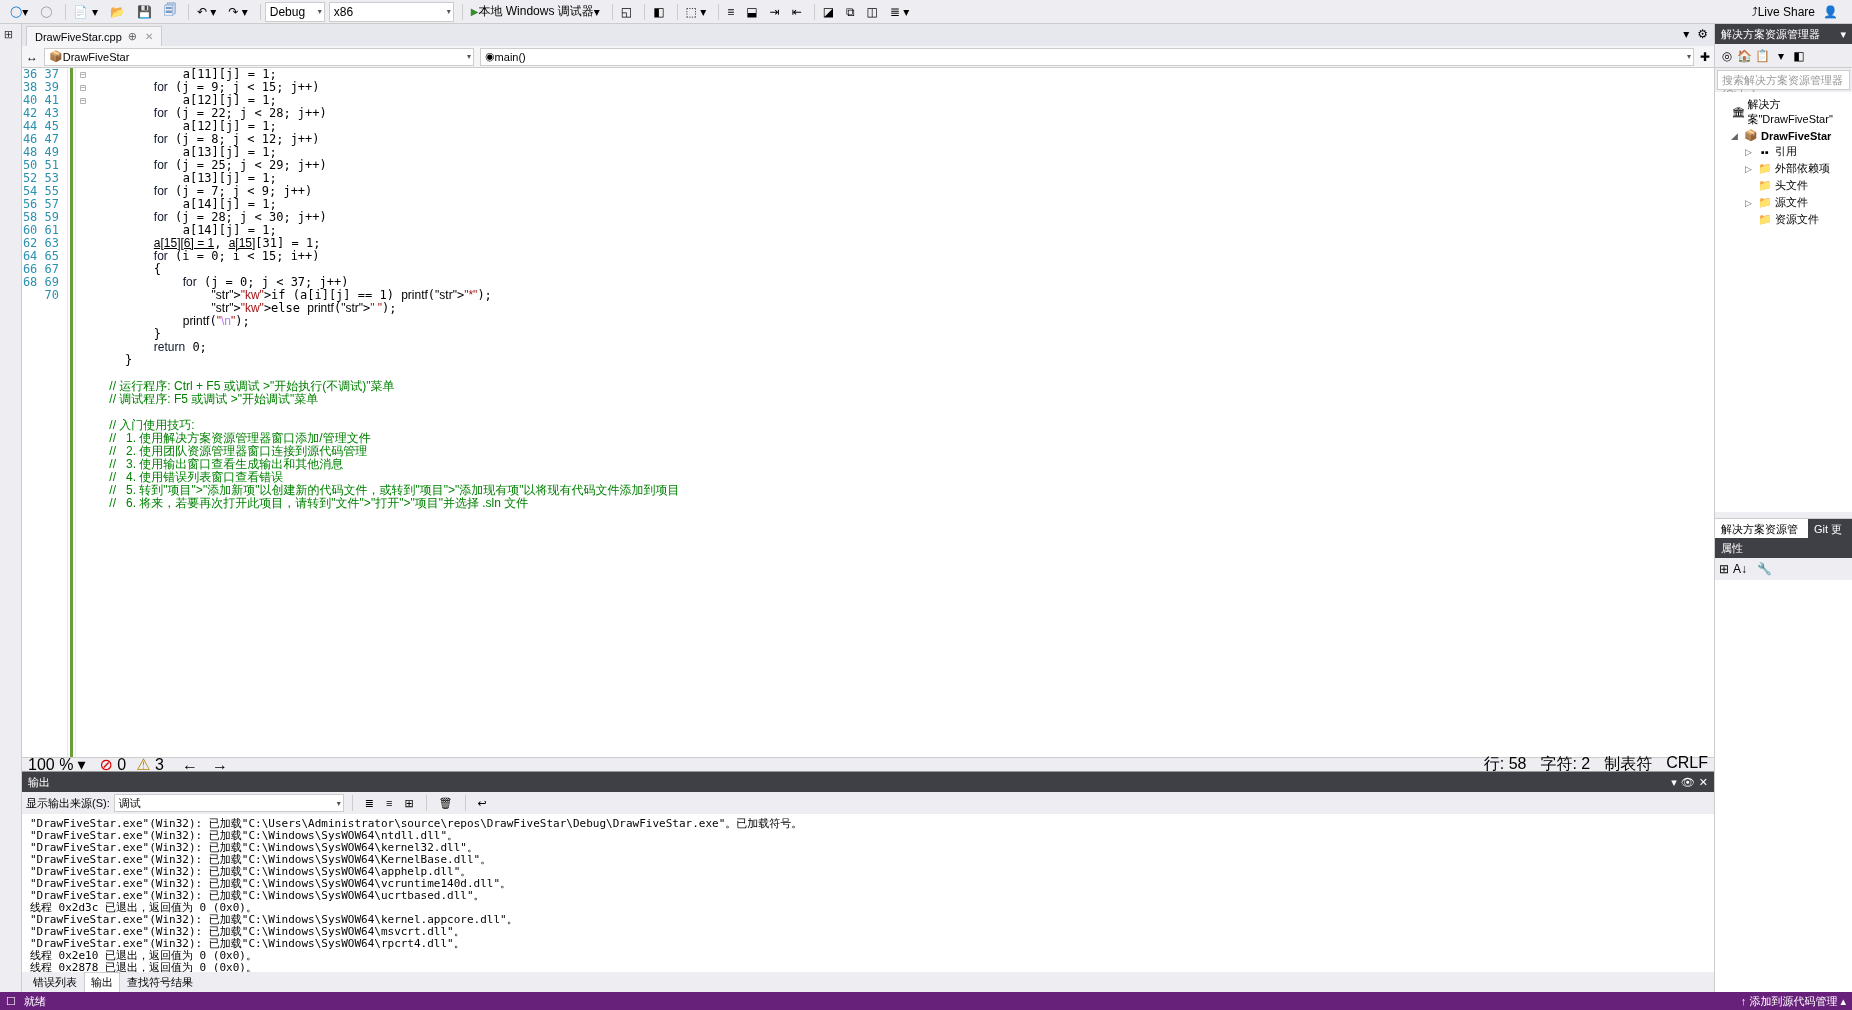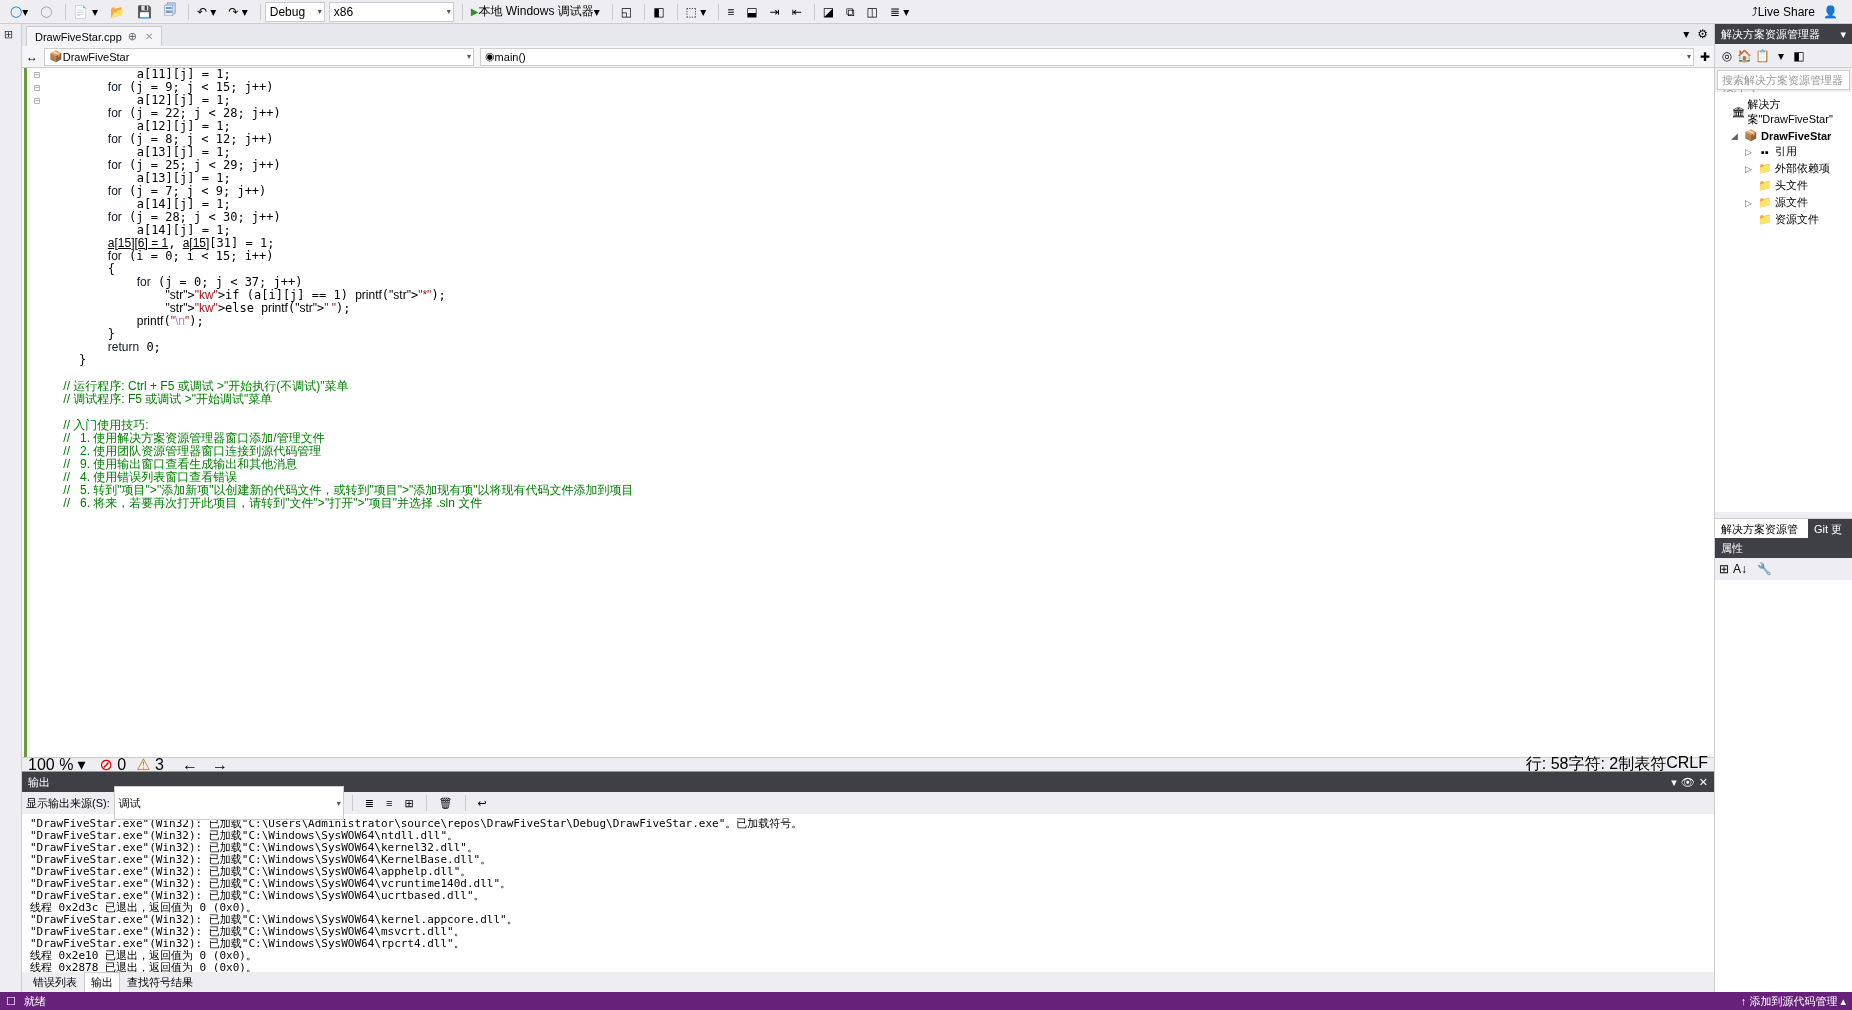--- a/index.html
+++ b/index.html
@@ -36,26 +36,26 @@
 .code{flex:1;font-family:Consolas,'Microsoft YaHei',monospace;font-size:12px;line-height:13px;white-space:pre;padding-left:6px;overflow:hidden}
 .kw{color:#0f172a}
 .str{color:#a31515}
 .cmt{color:#008000}
 .esc{color:#b776fb}
 .fn{color:#000}
 .ul{text-decoration:underline}
 .editor-status{height:14px;background:#eeeef2;border-top:1px solid #ccc;display:flex;align-items:center;padding:0 6px;font-size:16px}
 .editor-status .err{color:#d00}
 .editor-status .warn{color:#b8860b}
-.editor-status .right{margin-left:auto;display:flex;}
+.editor-status .right{margin-left:auto;display:flex;gap:14px}
 .output-panel{border-top:1px solid #999}
 .output-header{background:#3f3f46;color:#fff;height:20px;display:flex;align-items:center;padding:0 6px;font-size:11px}
 .output-header .right{margin-left:auto;display:flex;gap:4px}
 .output-toolbar{background:#eeeef2;height:22px;display:flex;align-items:center;padding:0 4px;gap:4px;font-size:11px}
-.output-dd{border:1px solid #ccc;background:#fff;height:34px;padding:1px 14px 1px 4px;position:relative;width:230px;display:flex;align-items:center}
+.output-dd{border:1px solid #ccc;background:#fff;height:18px;padding:1px 14px 1px 4px;position:relative;width:230px;display:flex;align-items:center}
 .output-dd::after{content:'▾';position:absolute;right:2px;font-size:8px;color:#555}
 .output-content{background:#fff;height:158px;overflow:auto;font-family:Consolas,'Microsoft YaHei',monospace;font-size:11px;line-height:12px;white-space:pre;padding:4px 8px}
 .bottom-tabs{background:#eeeef2;height:20px;display:flex;align-items:center;padding:0 4px;font-size:11px}
 .bottom-tabs .btab{padding:2px 6px;border:1px solid transparent;cursor:pointer}
 .bottom-tabs .btab.active{background:#fff;border:1px solid #ccc;border-bottom-color:#fff}
 .right-panel{width:138px;background:#eeeef2;border-left:1px solid #ccc;display:flex;flex-direction:column}
 .rp-header{background:#3f3f46;color:#fff;height:20px;display:flex;align-items:center;padding:0 6px;font-size:11px}
 .rp-toolbar{height:24px;display:flex;align-items:center;padding:0 4px;gap:2px;border-bottom:1px solid #ccc}
 .rp-toolbar span{width:16px;height:16px;display:flex;align-items:center;justify-content:center;cursor:pointer}
 .rp-search{border:1px solid #ccc;background:#fff;height:20px;margin:2px;padding:2px 4px;font-size:11px;color:#999}
@@ -142,20 +142,56 @@
     </div>
 
     <div class="nav-row">
       <span style="padding:0 4px">↔</span>
       <div class="nav-dd n1">📦 <span>DrawFiveStar</span></div>
       <div class="nav-dd n3">◉ <span>main()</span></div>
       <span style="padding:0 4px">✚</span>
     </div>
 
     <div class="code-container">
+      <div class="gutter" id="gutter">36
+37
+38
+39
+40
+41
+42
+43
+44
+45
+46
+47
+48
+49
+50
+51
+52
+53
+54
+55
+56
+57
+58
+59
+60
+61
+62
+63
+64
+65
+66
+67
+68
+69
+70
+</div>
       <div class="margin-bar">
           <div class="green"></div>
         </div>
       <div class="fold" id="fold">
 
 
 
 
 
 
@@ -211,21 +247,21 @@
         }
         <span class="kw">return</span> 0;
     }
 
 <span class="cmt">    // 运行程序: Ctrl + F5 或调试 &gt;"开始执行(不调试)"菜单</span>
 <span class="cmt">    // 调试程序: F5 或调试 &gt;"开始调试"菜单</span>
 
 <span class="cmt">    // 入门使用技巧:</span>
 <span class="cmt">    //   1. 使用解决方案资源管理器窗口添加/管理文件</span>
 <span class="cmt">    //   2. 使用团队资源管理器窗口连接到源代码管理</span>
-<span class="cmt">    //   9. 使用输出窗口查看生成输出和其他消息</span>
+<span class="cmt">    //   3. 使用输出窗口查看生成输出和其他消息</span>
 <span class="cmt">    //   4. 使用错误列表窗口查看错误</span>
 <span class="cmt">    //   5. 转到"项目"&gt;"添加新项"以创建新的代码文件，或转到"项目"&gt;"添加现有项"以将现有代码文件添加到项目</span>
 <span class="cmt">    //   6. 将来，若要再次打开此项目，请转到"文件"&gt;"打开"&gt;"项目"并选择 .sln 文件</span>
 
 </div>
     </div>
 
     <div class="editor-status">
       <span>100 %</span>
       <span style="margin:0 4px">▾</span>

